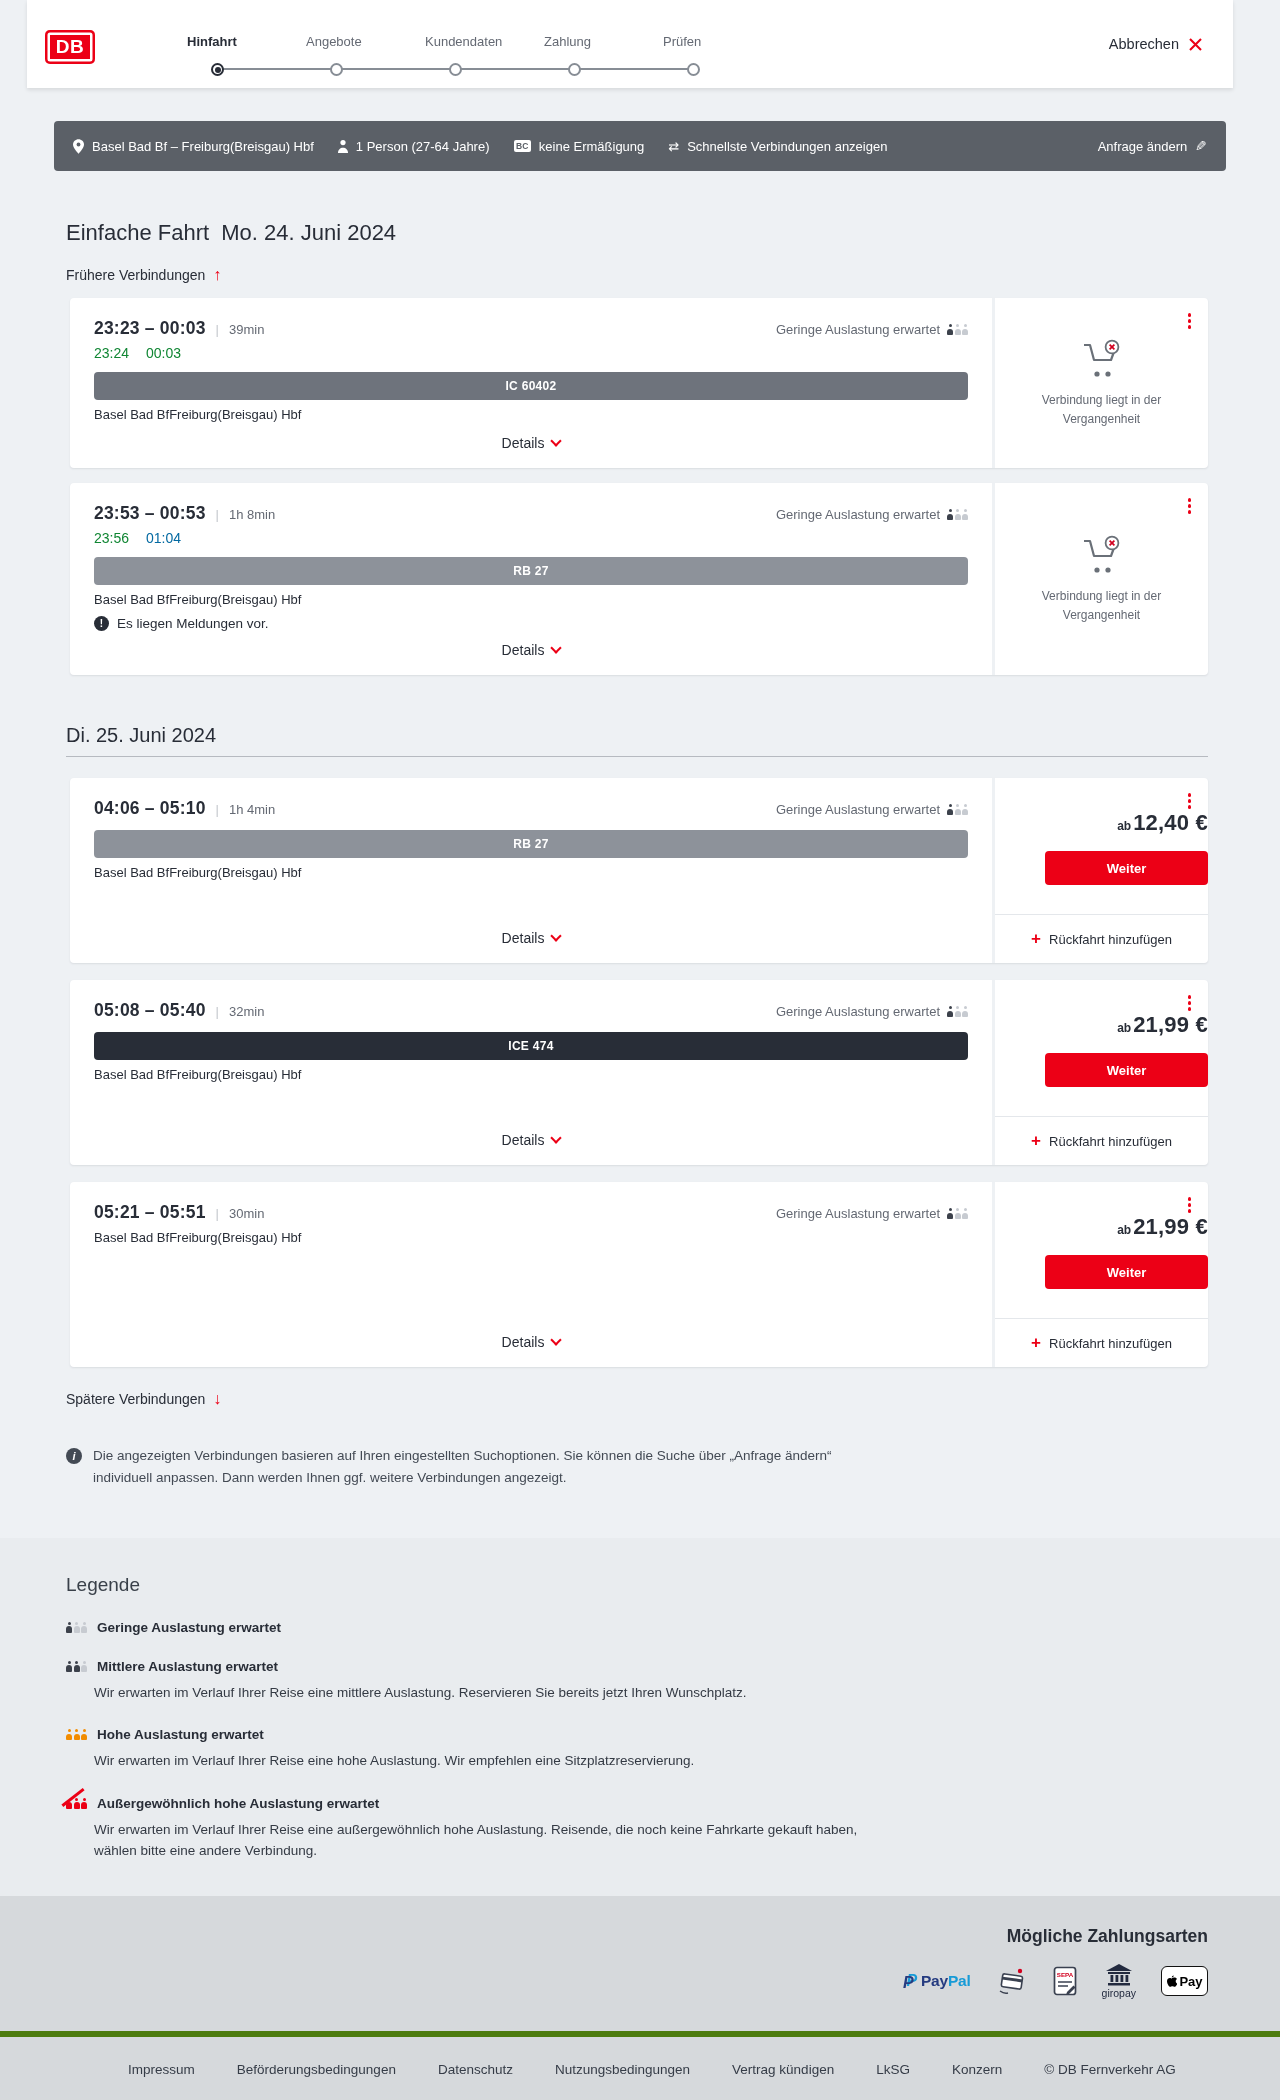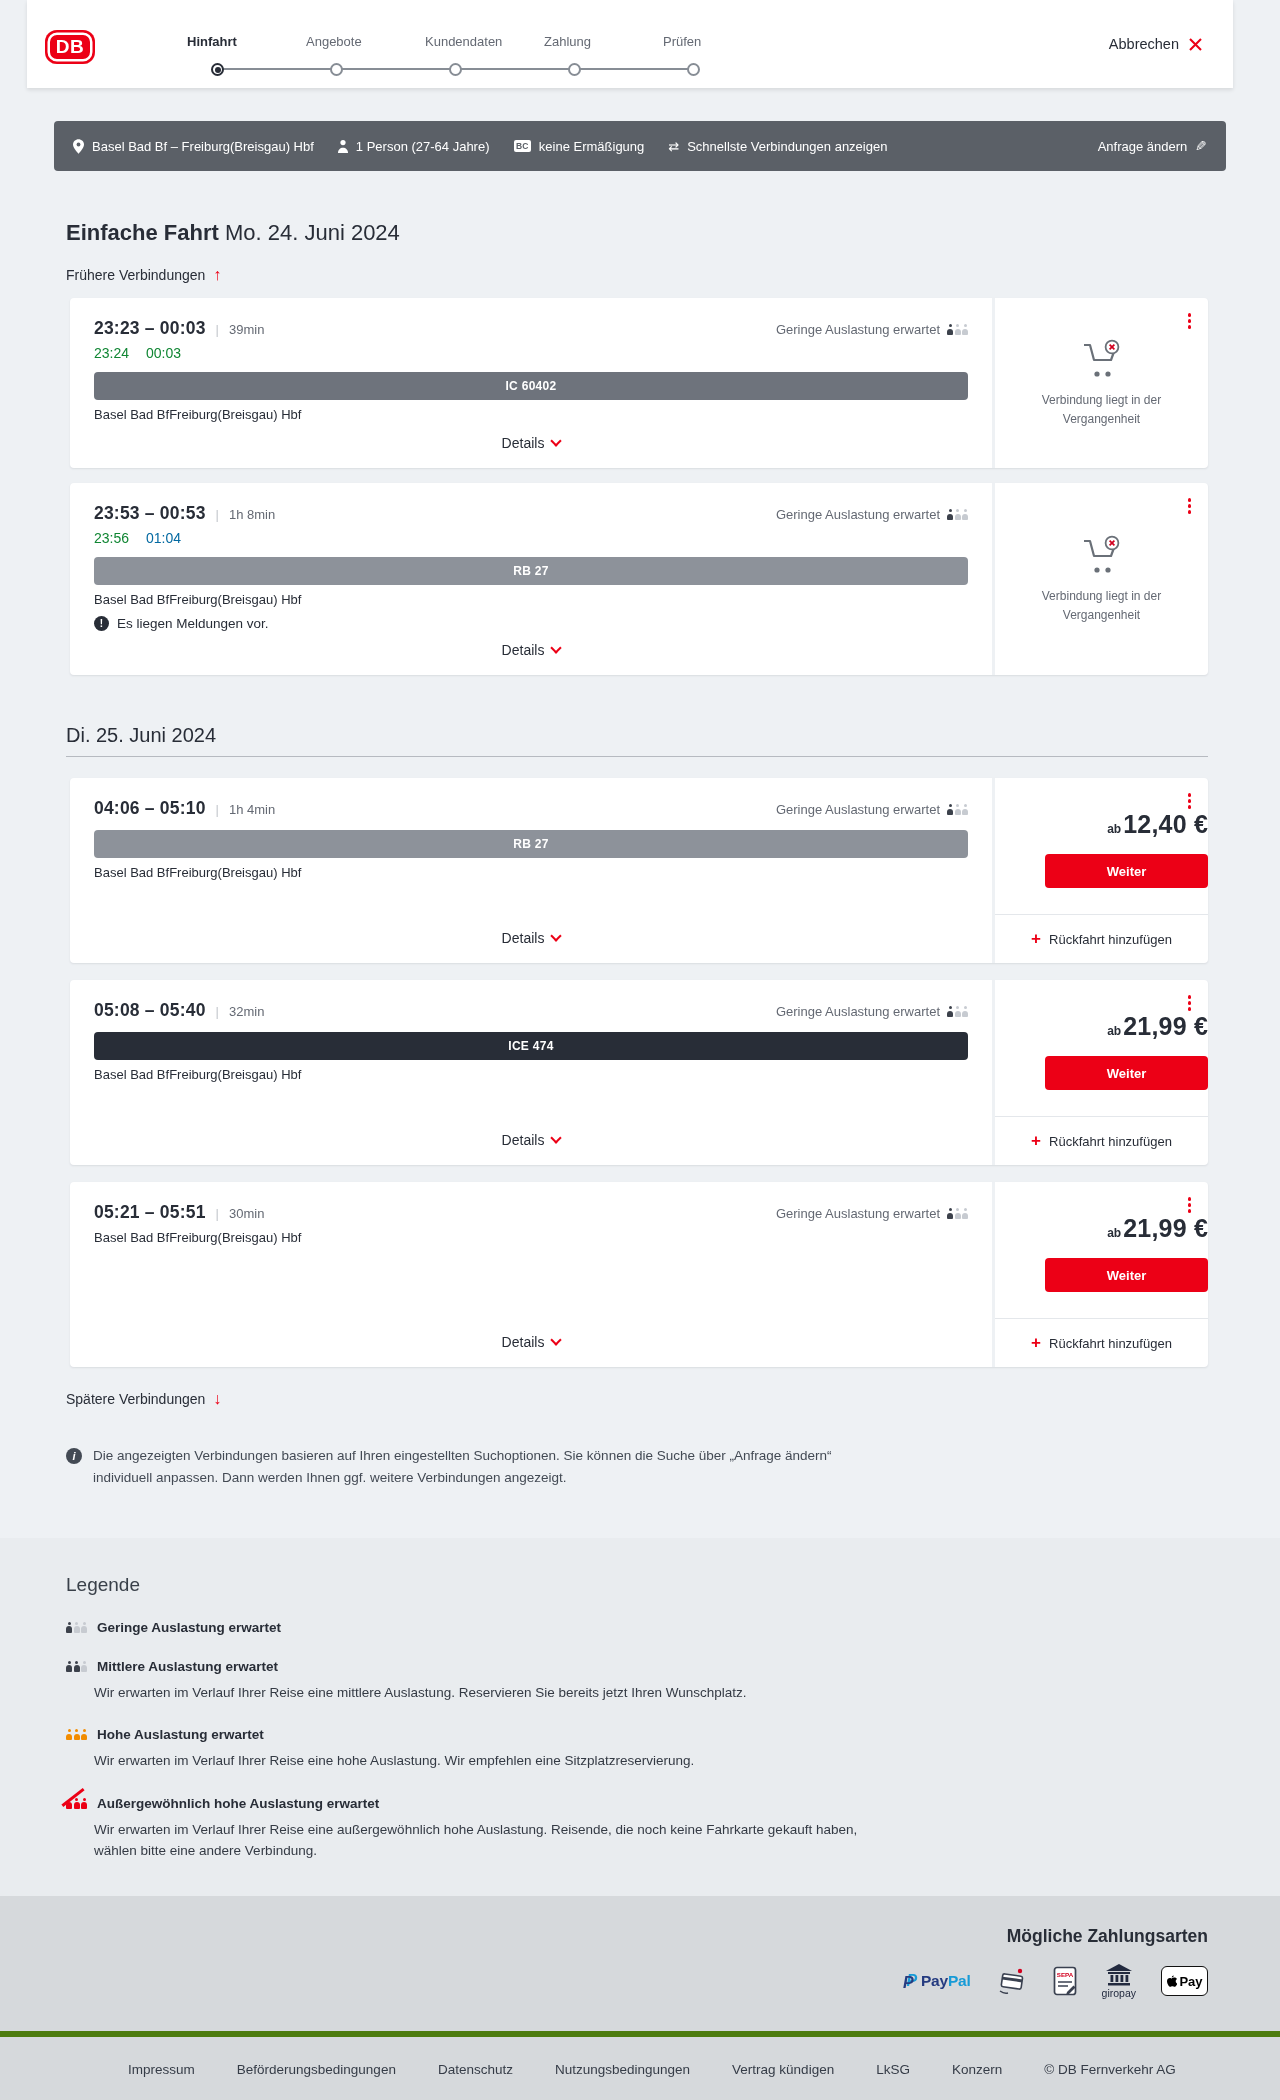--- a/index.html
+++ b/index.html
@@ -5,21 +5,21 @@
 <style>
   *{box-sizing:border-box}
   html,body{margin:0;padding:0}
   body{
     width:1280px;min-height:2100px;background:#eef1f4;
     font-family:"Liberation Sans",sans-serif;color:#282d37;
   }
   
   .topbar{position:relative;margin-left:27px;width:1206px;height:88px;background:#fff;
     box-shadow:0 2px 4px rgba(0,0,0,.10);display:flex;align-items:flex-start}
-  .db-logo{margin:30px 0 0 18px;width:50px;height:34px;background:#ec0016;border-radius:12px;
+  .db-logo{margin:30px 0 0 18px;width:50px;height:34px;background:#ec0016;border-radius:5px;
     display:flex;align-items:center;justify-content:center;color:#fff;font-weight:700;font-size:19px;
     letter-spacing:.5px;box-shadow:inset 0 0 0 2.5px #ec0016, inset 0 0 0 5px #fff}
   .steps{display:flex;margin-left:92px;padding-top:34px;position:relative}
   .step{width:119px;position:relative;z-index:1}
   .step .lbl{font-size:13px;color:#646973;display:block}
   .step.active .lbl{color:#282d37;font-weight:700}
   .dot{margin-top:14px;margin-left:24px;width:13px;height:13px;border-radius:50%;background:#fff;
     border:2px solid #878d95}
   .step.active .dot{border-color:#282d37;position:relative}
   .step.active .dot::after{content:"";position:absolute;inset:1.5px;background:#282d37;border-radius:50%}
@@ -30,21 +30,21 @@
   .searchbar{margin:33px 0 0 54px;width:1172px;height:50px;background:#5b6067;border-radius:4px;
     display:flex;align-items:center;color:#fff;font-size:13px;padding:0 19px;gap:24px}
   .sb-item{display:flex;align-items:center;gap:8px;white-space:nowrap}
   .bc-badge{background:#fff;color:#5b6067;font-size:8.5px;font-weight:700;border-radius:2px;
     padding:1.5px 2.5px;line-height:1}
   .sb-change{margin-left:auto;display:flex;align-items:center;gap:8px;cursor:pointer}
   .pencil{display:inline-block;transform:scaleX(-1);font-size:14px}
   
   .content{margin-left:66px;width:1142px}
   h1{margin:49px 0 0;font-size:22px;font-weight:400;color:#282d37}
-  h1 b{font-weight:700;margin-right:0}
+  h1 b{font-weight:400;margin-right:6px}
   .shift-link{margin-top:21px;display:inline-flex;align-items:center;gap:8px;font-size:14px;cursor:pointer}
   .red-arrow{color:#ec0016;font-size:16px;font-weight:700;line-height:1}
   h2.day{margin:49px 0 0;font-size:20px;font-weight:400}
   .rule{margin:9px 0 0;border:none;border-top:1px solid #b6bac0;width:1142px}
   
   .card{margin:14px 0 0 4px;width:1138px;background:#fff;border-radius:4px;
     box-shadow:0 1px 2px rgba(40,45,55,.10);display:flex}
   .gap15{margin-top:15px}.gap17{margin-top:17px}.gap21{margin-top:21px}
   .h170{height:170px}.h192{height:192px}.h185{height:185px}
   .card-main{flex:1;padding:20px 24px 14px;display:flex;flex-direction:column;border-right:3px solid #eef1f4}
@@ -67,21 +67,21 @@
     cursor:pointer;padding-bottom:3px}
   .chev{width:8px;height:8px;border-right:2px solid #ec0016;border-bottom:2px solid #ec0016;
     transform:rotate(45deg);margin-top:-5px}
   .kebab{position:absolute;top:13px;right:15px;display:flex;flex-direction:column;gap:2.5px;cursor:pointer;padding:2px}
   .kebab i{width:3.5px;height:3.5px;border-radius:50%;background:#ec0016}
   .side-past{align-items:center;justify-content:center;gap:11px;padding:10px 20px}
   .past-note{font-size:12px;color:#646973;text-align:center;line-height:1.55;width:170px}
   .side-top{flex:1;display:flex;flex-direction:column;align-items:flex-end;padding-top:32px;width:100%}
   .price{display:flex;align-items:baseline;gap:2px}
   .price .ab{font-size:12px;font-weight:700}
-  .price .val{font-size:25px;font-weight:700;letter-spacing:.2px}
+  .price .val{font-size:22px;font-weight:700;letter-spacing:.2px}
   .weiter{margin-top:15px;width:163px;height:34px;background:#ec0016;border:none;border-radius:4px;
     color:#fff;font-weight:700;font-size:13px;cursor:pointer;font-family:inherit}
   .side-bottom{height:49px;border-top:1px solid #e4e7eb;display:flex;align-items:center;justify-content:center;
     gap:8px;font-size:13px;cursor:pointer}
   .plus{color:#ec0016;font-size:17px;font-weight:700;line-height:1;margin-top:-2px}
   
   .pax{display:inline-flex;align-items:flex-end;gap:1.5px;position:relative}
   .pax i{position:relative;width:6px;height:11px;display:inline-block}
   .pax i::before{content:"";position:absolute;top:0;left:1.5px;width:3.2px;height:3.2px;border-radius:50%;background:currentColor}
   .pax i::after{content:"";position:absolute;bottom:0;left:0;width:6px;height:6.5px;border-radius:3px 3px 1px 1px;background:currentColor}

